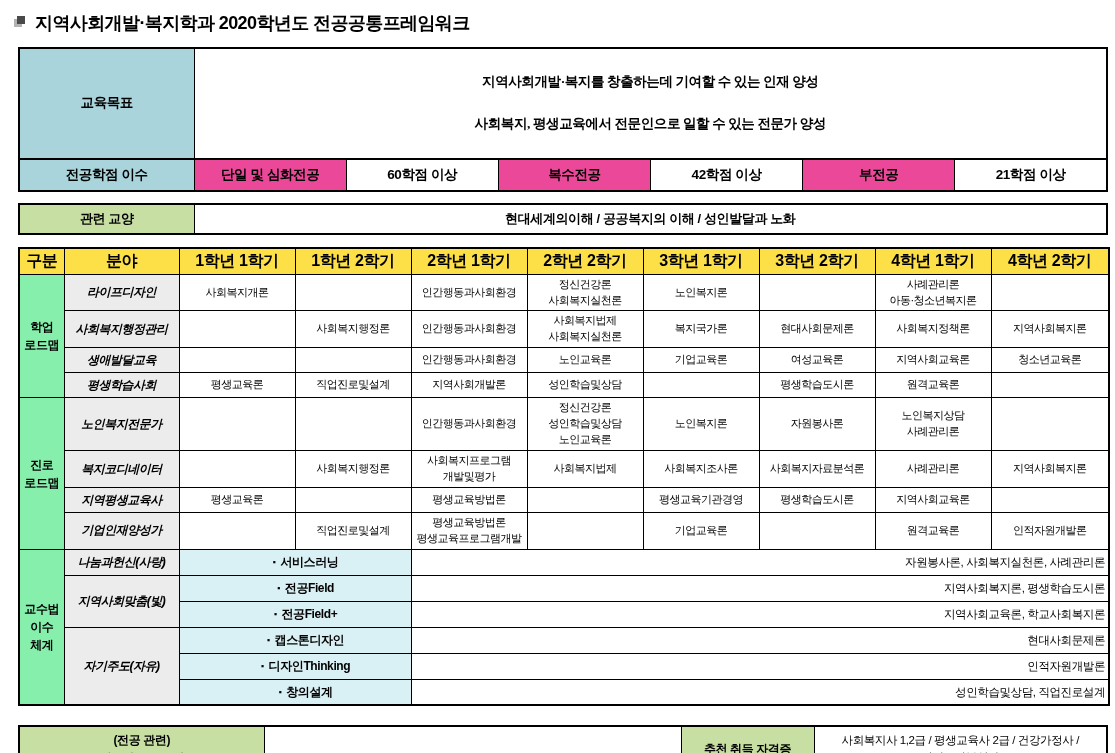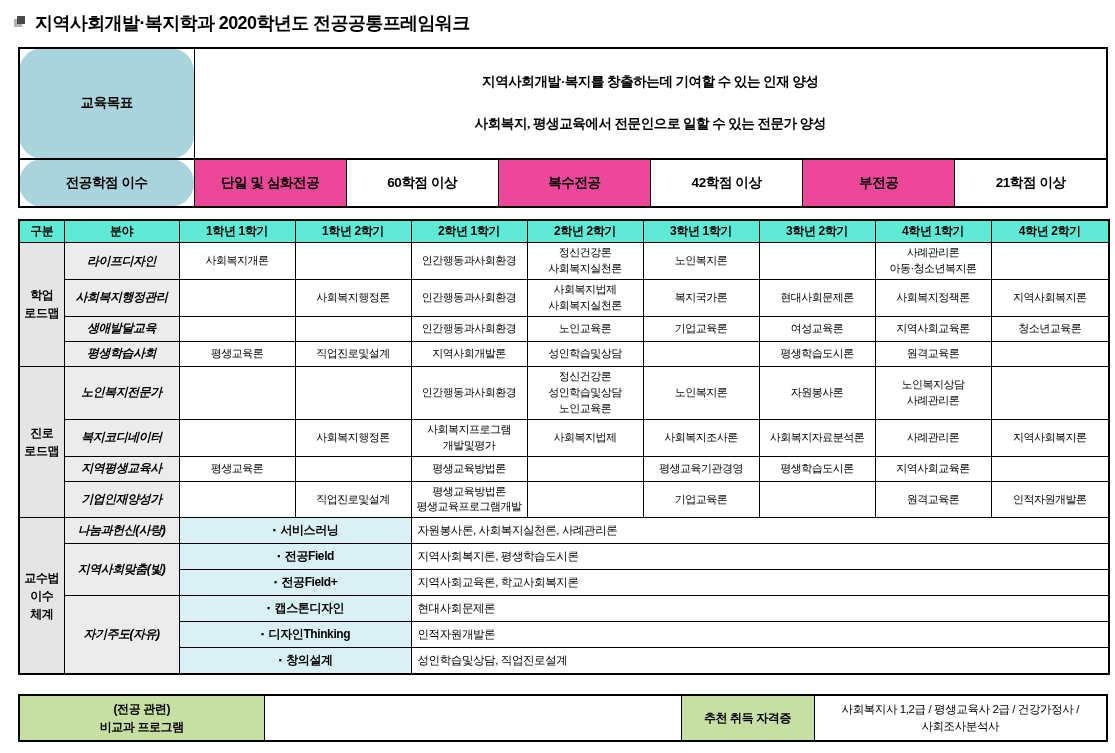--- a/index.html
+++ b/index.html
@@ -26,43 +26,43 @@
     border:1px solid #000; padding:2px 3px;
     text-align:center; vertical-align:middle;
     white-space:pre-line; font-weight:normal;
   }
   .tbl { width:1090px; border:2px solid #000; margin-left:5px; }
 
   
   .overview { margin-bottom:11px; }
   .overview td { font-weight:bold; font-size:13.5px; letter-spacing:-0.4px; }
   .ov-r1 td { height:54px; border-bottom:2px solid #000;font-family:Liberation Serif, serif; }
-  .ov-r2 td { height:48px; }
-  .teal  { background:#a9d4dc;border-radius:24px; }
+  .ov-r2 td { height:32px; }
+  .teal  { background:#a9d4dc; }
   .c-cat { background:#ec4899; }
   .c-val { background:#ffffff; }
   .goal-cell { line-height:1.55; }
 
   
   .rel { margin-bottom:12px; }
   .rel td { font-weight:bold; font-size:13px; height:30px; letter-spacing:-0.4px; }
   .green { background:#c8dfa4; }
 
   
   .cur { margin-bottom:19px; }
-  .cur th.head { background:#5eead4; font-weight:bold; font-size:12px; height:23px; letter-spacing:-0.4px; }
-  .cur th.gubun { background:#e5e5e5; font-weight:bold; font-size:12px; letter-spacing:-0.4px; line-height:1.5; }
+  .cur th.head { background:#fde047; font-weight:bold; font-size:16px; height:23px; letter-spacing:-0.4px; }
+  .cur th.gubun { background:#86efac; font-weight:bold; font-size:12px; letter-spacing:-0.4px; line-height:1.5; }
   .cur td.field { background:#ececec; font-weight:bold; font-size:12px; letter-spacing:-0.5px;font-style:italic; }
   .cur td.course { font-size:11px; height:25px; letter-spacing:-0.5px; line-height:1.45; }
   .cur td.method {
     background:#d9f0f5; text-align:center; font-weight:bold;
     font-size:12px; padding-left:24px; height:26px; letter-spacing:-0.4px;
   }
   .cur td.method .bullet { font-size:9px; margin-right:5px; vertical-align:1px; }
-  .cur td.courses-list { text-align:left; font-size:11.5px; padding-left:6px; letter-spacing:-0.4px; }
+  .cur td.courses-list { text-align:right; font-size:11.5px; padding-left:6px; letter-spacing:-0.4px; }
 
   
   .foot td { height:46px; }
   .foot .lbl { font-weight:bold; font-size:12px; line-height:1.5; letter-spacing:-0.4px; }
   .foot .cert-value { font-size:11.5px; line-height:1.5; letter-spacing:-0.4px; }
 </style>
 </head>
 <body>
 
 <div class="page">
@@ -86,20 +86,28 @@
       <td class="c-cat">단일 및 심화전공</td>
       <td class="c-val">60학점 이상</td>
       <td class="c-cat">복수전공</td>
       <td class="c-val">42학점 이상</td>
       <td class="c-cat">부전공</td>
       <td class="c-val">21학점 이상</td>
     </tr>
   </tbody>
     </table>
 
+  <table class="tbl rel">
+    <tbody>
+        <tr>
+      <td class="green" style="width:175px">관련 교양</td>
+      <td>현대세계의이해 / 공공복지의 이해 / 성인발달과 노화</td>
+    </tr>
+  </tbody>
+    </table>
 
   <table class="tbl cur">
     <colgroup>
       <col style="width:45px">
         <col style="width:115px">
       <col style="width:116px">
         <col style="width:116px">
         <col style="width:116px">
         <col style="width:116px">
       <col style="width:116px">

